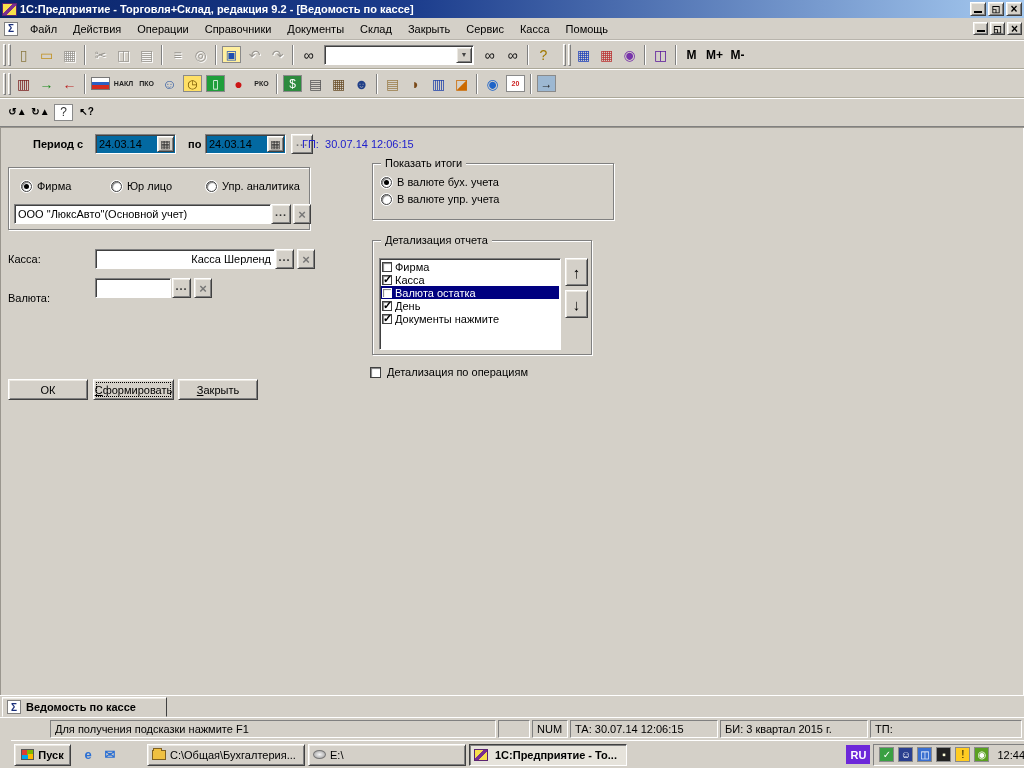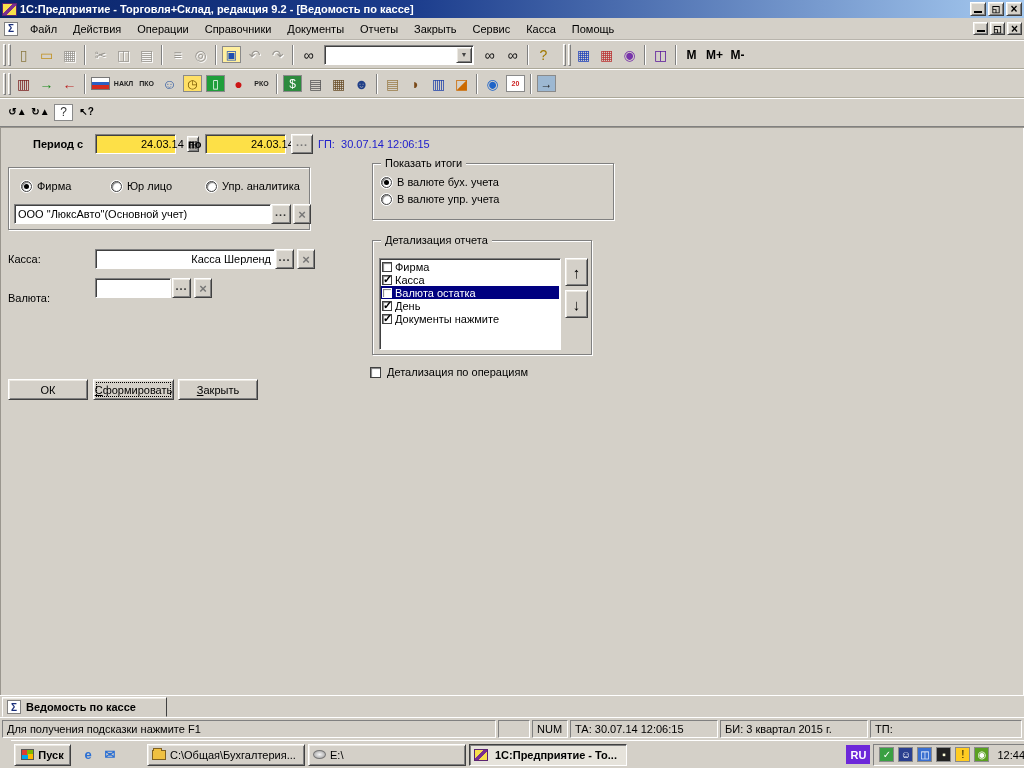--- a/index.html
+++ b/index.html
@@ -53,21 +53,21 @@
     font-size:7px; color:#444; }
 
   
   .form { position:absolute; top:126px; left:0; width:1024px; height:569px; background:#d4d0c8;
     border-top:1px solid #808080; box-shadow: inset 1px 1px 0 #9a968e, inset -1px 0 0 #ffffff; }
   .abs { position:absolute; }
   .lbl { white-space:nowrap; }
   .field { display:flex; align-items:center; height:20px; border:1px solid; border-color:#808080 #fff #fff #808080;
     box-shadow: inset 1px 1px 0 #404040; background:#fff; padding:0 3px; overflow:hidden; white-space:nowrap; }
   .datefield { display:flex; align-items:center; height:20px; border:1px solid; border-color:#808080 #fff #fff #808080;
-    box-shadow: inset 1px 1px 0 #404040; background:#fde047;padding-left:42px; }
+    box-shadow: inset 1px 1px 0 #404040; background:#0369a1; }
   .dval { flex:1; padding:0 3px; }
   .cal-btn { width:17px; height:16px; margin-right:1px; display:flex; align-items:center; justify-content:center; }
   .cal-btn::before { content:"▦"; font-size:11px; color:#333; }
   .sq-btn { display:flex; align-items:center; justify-content:center; font-weight:bold; }
   .dots-btn::before { content:"..."; letter-spacing:1px; position:relative; top:-2px; }
   .x-btn::before { content:"×"; color:#777; font-size:13px; }
   .gp-text { color:#2020cc; white-space:nowrap; }
   .groupbox { position:absolute; border:1px solid #808080; box-shadow: inset 1px 1px 0 #ffffff, 1px 1px 0 #ffffff; }
   .legend { position:absolute; top:-7px; left:8px; background:#d4d0c8; padding:0 4px; white-space:nowrap; }
   .radio-wrap { display:flex; align-items:center; gap:5px; position:absolute; white-space:nowrap; }
@@ -94,21 +94,21 @@
   
   .tabbar { position:absolute; top:695px; left:0; width:1024px; height:22px; background:#d4d0c8; border-top:1px solid #ffffff; }
   .mdi-tab { position:absolute; left:2px; top:1px; height:20px; display:flex; align-items:center; gap:5px; padding:0 10px 0 4px;
     border:1px solid; border-color:#ffffff #404040 #d4d0c8 #ffffff; box-shadow: inset 0 1px 0 #ece9e2; font-weight:bold; min-width:165px; }
   .mdi-tab .sigma-icon { margin:0; }
 
   
   .statusbar { position:absolute; top:717px; left:0; width:1024px; height:23px; display:flex; gap:2px; align-items:stretch;
     padding:2px; border-top:1px solid #ffffff; }
   .panel { border:1px solid; border-color:#808080 #ffffff #ffffff #808080; padding:2px 4px; white-space:nowrap; overflow:hidden; }
-  .panel.grow { flex:1; }
+  .panel.grow { flex:1;margin-left:48px; }
   .p-w30 { width:32px; } .p-num { width:36px; } .p-ta { width:148px; } .p-bi { width:148px; } .p-tp { width:152px; }
 
   
   .taskbar { position:absolute; top:740px; left:11px; width:1024px; height:28px; background:#d4d0c8; border-top:1px solid #ffffff;
     display:flex; align-items:center; padding:2px 3px; gap:3px; }
   .start-btn { height:22px; width:57px; display:flex; align-items:center; justify-content:center; gap:4px; font-weight:bold; flex:none; }
   .winflag { width:13px; height:11px; flex:none; border:1px solid #555;
     background:conic-gradient(from 0deg, #7fba00 0 25%, #ffb900 0 50%, #00a4ef 0 75%, #e03c31 0); }
   .ql { display:flex; align-items:center; margin:0 6px 0 4px; gap:2px; }
   .ql .tb-btn { width:20px; height:20px; }
@@ -139,21 +139,21 @@
   <span class="win-btn raised glyph-close"></span>
 </div>
 
 <div class="menubar">
   <span class="sigma-icon"></span>
   <span class="menu-item">Файл</span>
   <span class="menu-item">Действия</span>
   <span class="menu-item">Операции</span>
   <span class="menu-item">Справочники</span>
   <span class="menu-item">Документы</span>
-  <span class="menu-item">Отчеты</span>
+  <span class="menu-item">Склад</span>
   <span class="menu-item">Закрыть</span>
   <span class="menu-item">Сервис</span>
   <span class="menu-item">Касса</span>
   <span class="menu-item">Помощь</span>
   <span class="spacer"></span>
   <span class="win-btn small raised glyph-min"></span>
   <span class="win-btn small raised glyph-restore"></span>
   <span class="win-btn small raised glyph-close"></span>
 </div>
 
@@ -348,21 +348,21 @@
   <span class="abs datefield" style="left:95px;top:7px;width:81px;">
     <span class="dval">24.03.14</span>
     <span class="cal-btn raised"></span>
   </span>
   <b class="abs lbl" style="left:188px;top:11px;">по</b>
   <span class="abs datefield" style="left:205px;top:7px;width:81px;">
     <span class="dval">24.03.14</span>
     <span class="cal-btn raised"></span>
   </span>
   <span class="abs sq-btn dots-btn raised" style="left:291px;top:7px;width:22px;height:20px;color:#777;"></span>
-  <span class="abs gp-text" style="left:318px;top:11px;text-align:right;">
+  <span class="abs gp-text" style="left:302px;top:11px;text-align:right;">
     <span>ГП:</span>&nbsp;&nbsp;<span>30.07.14 12:06:15</span>
   </span>
 
   <div class="groupbox" style="left:8px;top:40px;width:302px;height:63px;">
     <span class="radio-wrap" style="left:12px;top:12px;">
       <span class="radio sel"></span>
       <span>Фирма</span>
     </span>
     <span class="radio-wrap" style="left:102px;top:12px;">
       <span class="radio"></span>

